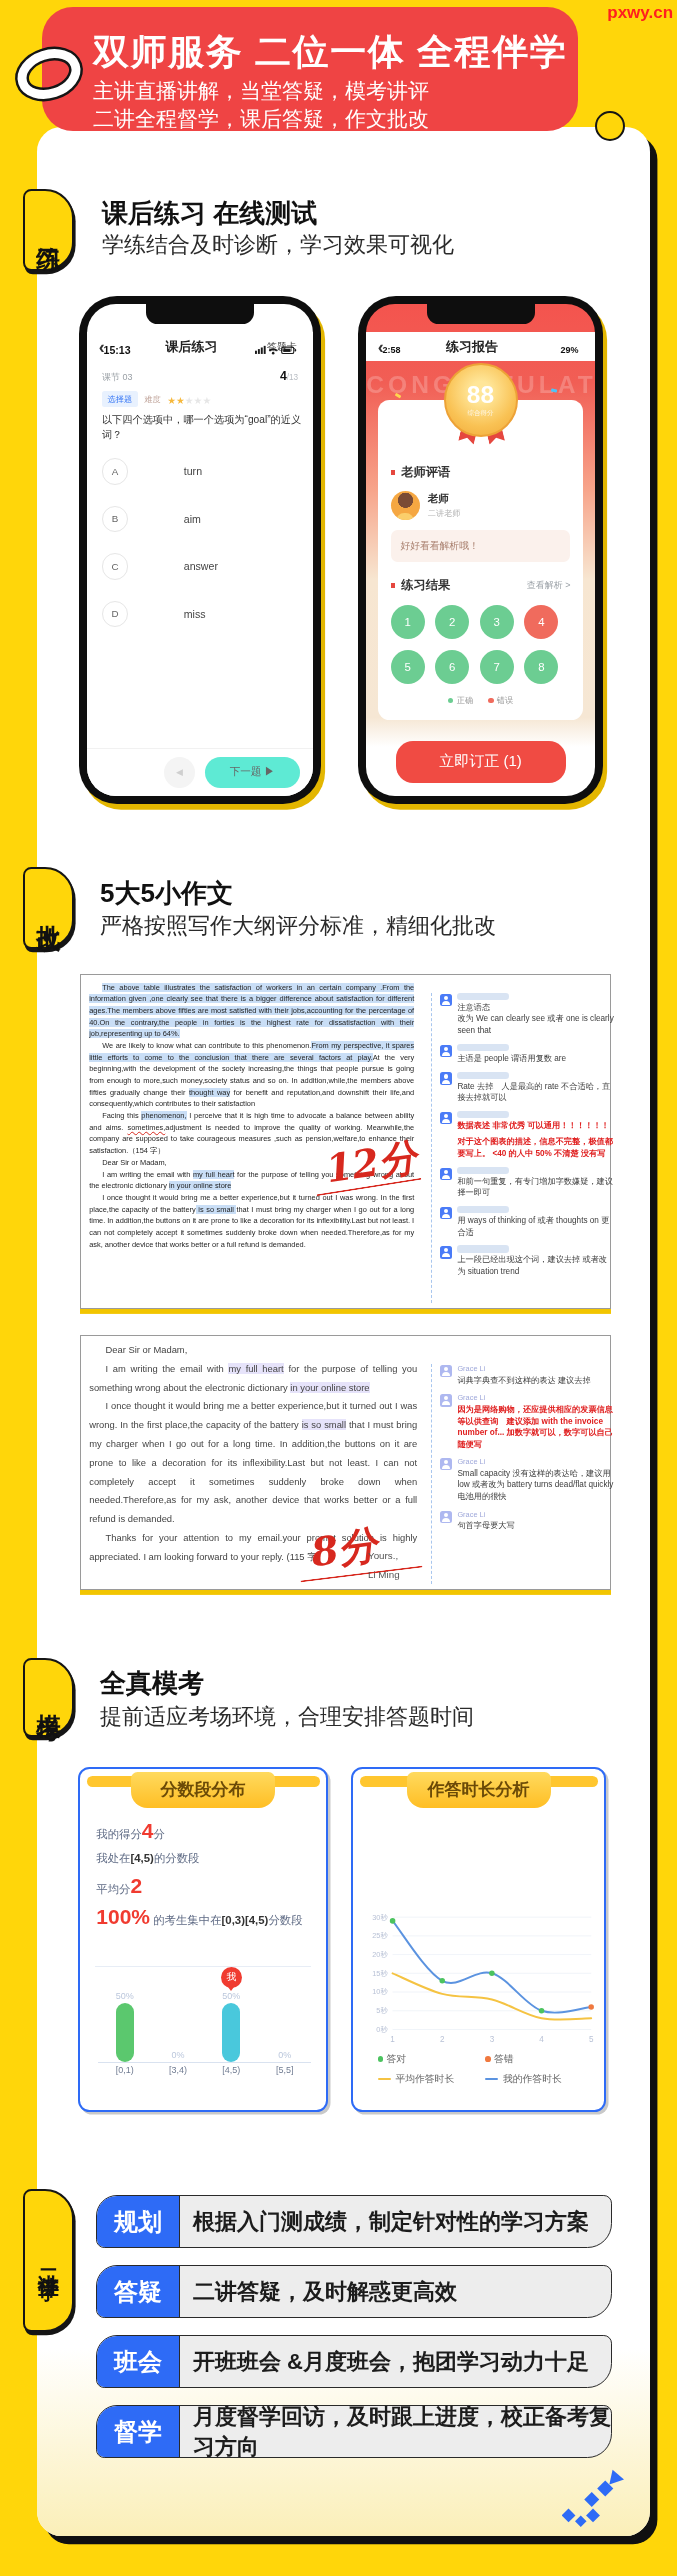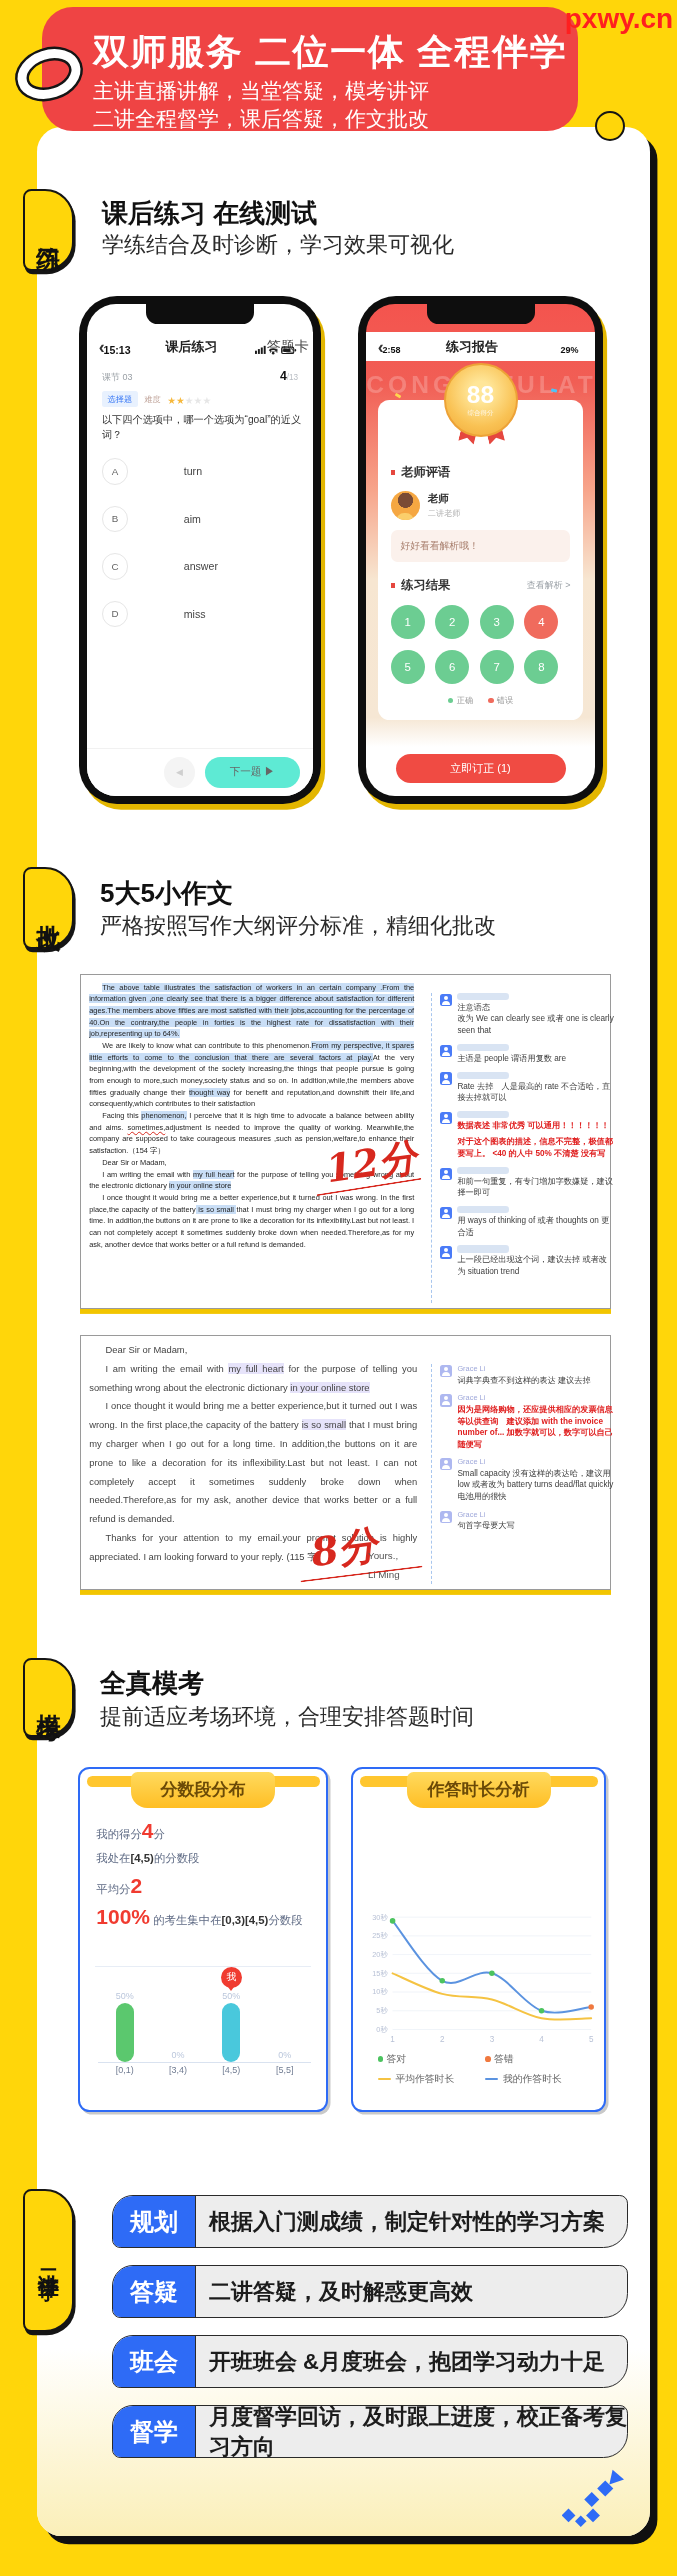--- a/index.html
+++ b/index.html
@@ -1,19 +1,19 @@
 <!DOCTYPE html>
 <html style="font-size:13px"><head>
 <meta charset="utf-8">
 <style>
   html,body{margin:0;padding:0;}
   body{width:678px;height:2576px;position:relative;background:#FFD60A;font-family:"Liberation Sans",sans-serif;overflow:hidden;}
 
   
-  #watermark{position:absolute;top:3.3px;right:4.9px;color:#FF1F1F;font-weight:bold;font-size:28px;z-index:9;}
+  #watermark{position:absolute;top:3.3px;right:4.9px;color:#FF1F1F;font-weight:bold;font-size:17px;z-index:9;}
   #blue-header{position:absolute;left:42px;top:6.5px;width:536px;height:124px;background:#ef4444;border-radius:31px;z-index:2;}
   #hdr-title{position:absolute;left:51px;top:21px;color:#fff;font-weight:800;font-size:36px;letter-spacing:1.6px;}
   #hdr-sub1{position:absolute;left:51px;top:70px;color:#fff;font-size:21px;}
   #hdr-sub2{position:absolute;left:51px;top:98px;color:#fff;font-size:21px;}
   #paperclip{position:absolute;left:9.8px;top:42px;z-index:3;}
 
   
   #card{position:absolute;left:37px;top:127px;width:613px;height:2409px;background:#fff;border-radius:24.5px;box-shadow:7.4px 8.2px 0 #101010;z-index:1;}
   #card-fade{position:absolute;left:0;bottom:0;width:100%;height:188px;border-radius:0 0 24.5px 24.5px;background:linear-gradient(180deg,rgba(255,244,193,0) 0%,#FBEFB8 100%);}
   #yellow-dot{position:absolute;left:595px;top:111px;width:26px;height:26px;border-radius:50%;background:#FFD60A;border:2.5px solid #151515;z-index:4;}
@@ -33,21 +33,21 @@
 
   
   .phone{position:absolute;top:296px;height:508px;background:#0e0e0e;border-radius:38px;box-shadow:4.1px 5.7px 0 #E3B600;z-index:3;}
   #phone1{left:79px;width:242px;} #phone2{left:358px;width:245px;}
   .screen{position:absolute;inset:8.2px;background:#fff;border-radius:29px;overflow:hidden;}
   .notch{position:absolute;top:0;left:50%;transform:translateX(-50%);width:108px;height:19.6px;background:#0e0e0e;border-radius:0 0 11.4px 11.4px;z-index:6;}
   .statusbar{position:absolute;top:6.5px;left:0;right:0;height:16.3px;padding:0 16.3px;display:flex;justify-content:space-between;align-items:center;font-size:10.6px;font-weight:bold;color:#111;z-index:5;margin-top:31px;}
   .navbar{position:absolute;top:28px;left:0;right:0;height:29px;display:flex;align-items:center;background:#fff;z-index:4;}
   .back{width:29px;text-align:center;font-size:18px;color:#333;font-weight:bold;line-height:1;}
   .nav-title{flex:1;text-align:center;font-size:13px;font-weight:600;color:#222;}
-  .nav-right{width:46px;font-size:14px;color:#444;}
+  .nav-right{width:46px;font-size:10px;color:#444;}
 
   
   .meta-row{position:absolute;top:64px;left:14.7px;right:14.7px;display:flex;justify-content:space-between;align-items:baseline;}
   .lesson{font-size:9px;color:#9aa0a6;}
   .prog b{font-size:12.3px;color:#111;} .prog span{font-size:8.2px;color:#b9bec4;}
   .tag-row{position:absolute;top:87px;left:14.7px;display:flex;align-items:center;gap:6.5px;}
   .tag-blue{background:#E8F1FE;color:#3D7BF5;font-size:8.2px;padding:2.5px 5.7px;border-radius:2.5px;}
   .diff-label{font-size:8.2px;color:#c0a49a;}
   .stars span{font-size:9.8px;color:#E6E6E6;} .stars .on{color:#F6B83C;}
   .question{position:absolute;top:108px;left:14.7px;right:11.4px;font-size:10.2px;color:#333;line-height:1.5;}
@@ -78,21 +78,21 @@
   .teacher{display:flex;align-items:center;margin-top:9.8px;}
   .t-avatar{width:29px;height:29px;border-radius:50%;background:radial-gradient(circle at 50% 32%,#7A4B35 0 7.4px,#F5A742 7.8px);position:relative;overflow:hidden;}
   .t-avatar::after{content:"";position:absolute;bottom:-3.3px;left:5.7px;width:18px;height:10.6px;background:#FBCE6B;border-radius:8.2px 8.2px 0 0;}
   .t-info{margin-left:8.2px;} .t-name{font-size:10.6px;font-weight:700;color:#333;} .t-role{font-size:8.2px;color:#b5b5b5;margin-top:1.6px;}
   .t-comment{margin-top:9.8px;background:#FBF1EC;border-radius:6.5px;padding:9.8px;font-size:9.8px;color:#A9806F;}
   #report-circles{display:flex;flex-wrap:wrap;gap:10.6px;margin-top:11.4px;}
   .qc{width:34px;height:34px;border-radius:50%;display:flex;align-items:center;justify-content:center;color:#fff;font-size:11.4px;}
   .qc.ok{background:#6CCD92;} .qc.bad{background:#F06B5D;}
   .rc-legend{display:flex;justify-content:center;gap:14.7px;margin-top:11.4px;font-size:8.2px;color:#999;}
   .dot{display:inline-block;width:5.7px;height:5.7px;border-radius:50%;margin-right:3.3px;}
-  .report-btn{position:absolute;bottom:13px;left:50%;transform:translateX(-50%);width:170px;height:29px;border-radius:17px;background:#F04B43;color:#fff;font-size:11px;display:flex;align-items:center;justify-content:center;z-index:5;}
+  .report-btn{position:absolute;bottom:13px;left:50%;transform:translateX(-50%);width:170px;height:42px;border-radius:17px;background:#F04B43;color:#fff;font-size:15px;display:flex;align-items:center;justify-content:center;z-index:5;}
 
   
   .shot{position:absolute;left:80px;width:531px;background:#fff;border:1.2px solid #9a9a9a;box-shadow:0 4.9px 0 #F2C500;z-index:3;box-sizing:border-box;}
   #shot1{top:974px;height:335px;} #shot2{top:1335px;height:255px;}
   .essay-col{position:absolute;left:8.2px;top:6.5px;width:325px;}
   #shot1 .para{font-size:7.4px;line-height:1.58;color:#1d1d1d;text-align:justify;text-indent:13px;}
   #shot2 .essay-col{top:4.9px;width:328px;}
   #shot2 .para{font-size:9.4px;line-height:2.0;color:#444;text-align:justify;text-indent:16.3px;}
   .para.ni{text-indent:0;}
   .sg-hl{background:#C9DEF6;} .sg-hl2{background:#E6E3FA;}
@@ -137,21 +137,21 @@
   .me-badge::after{content:"";position:absolute;bottom:-3.3px;left:7.4px;border-left:3.3px solid transparent;border-right:3.3px solid transparent;border-top:4.1px solid #F03B30;}
   #bar-cats{position:absolute;left:18px;right:14.7px;top:296px;display:flex;}
   .bar-cat{flex:1;text-align:center;font-size:9px;color:#707c92;}
   .notes{margin-top:54px;padding:0 13px;}
   .note-line{font-size:10.2px;color:#555;margin-bottom:7.4px;}
   #line-wrap{position:absolute;left:4.9px;top:140px;}
   #line-legend{position:absolute;left:24.5px;right:11.4px;top:284px;display:grid;grid-template-columns:1fr 1fr;row-gap:6.5px;font-size:9.8px;color:#666;}
   .lg-dash{display:inline-block;width:13px;height:0;border-top:2px solid;vertical-align:middle;margin-right:4.9px;border-radius:1.6px;}
 
   
-  #companion-rows{position:absolute;left:112px;top:2195px;width:516px;z-index:3;}
+  #companion-rows{position:absolute;left:96px;top:2195px;width:516px;z-index:3;}
   .comp-row{height:51px;background:#EDEDED;border:1.6px solid #2a2a2a;border-radius:21px 8.2px 24.5px 8.2px;display:flex;overflow:hidden;margin-bottom:17px;}
   .comp-label{width:82px;background:#2E6BF6;color:#fff;font-size:24px;font-weight:800;display:flex;align-items:center;justify-content:center;border-right:1.6px solid #2a2a2a;border-radius:18px 0 0 6.5px;}
   .comp-text{flex:1;display:flex;align-items:center;padding-left:13px;font-size:22px;font-weight:700;color:#1c1c1c;}
   #deco-arrow{position:absolute;left:562px;top:2468px;z-index:3;}
 </style>
 </head>
 <body>
 
 <div id="watermark">pxwy.cn</div>
 

